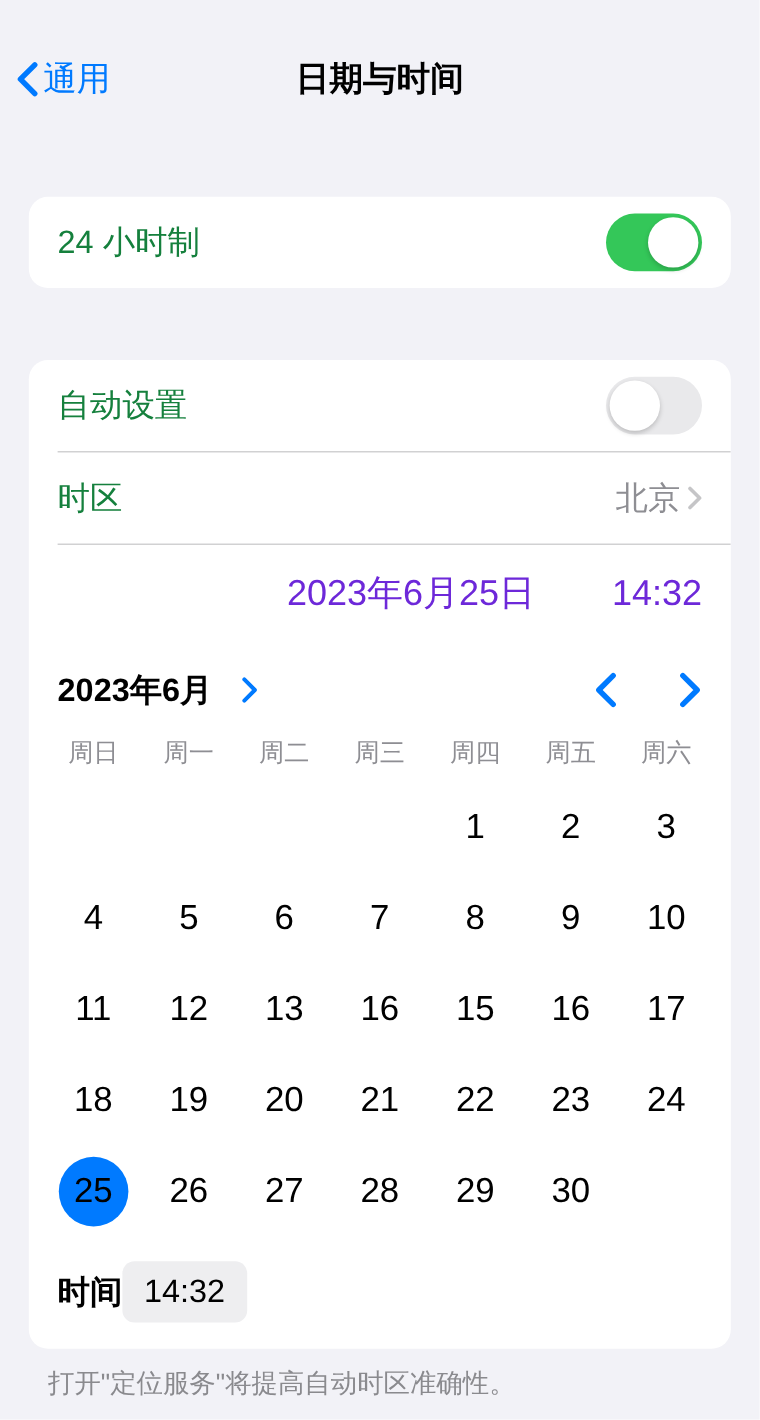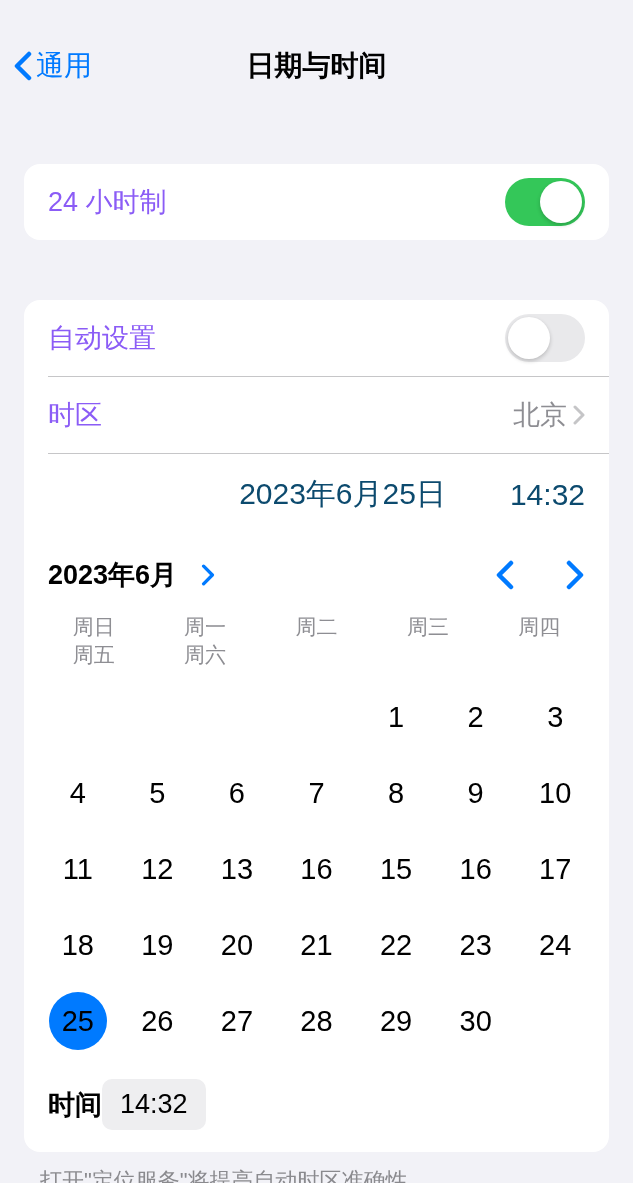--- a/index.html
+++ b/index.html
@@ -47,21 +47,21 @@
     .section.first { margin-top: 64px; }
     .section.second { margin-top: 60px; }
     .row {
       display: flex;
       align-items: center;
       justify-content: space-between;
       padding: 0 24px;
       min-height: 76px;
       font-size: 27px;
     }
-    .row-label { color: #8b5cf6; }
+    .row-label { color: #15803d; }
     .divider {
       height: 1px;
       background: #c6c6c8;
       margin-left: 24px;
     }
     .toggle {
       width: 80px;
       height: 48px;
       border-radius: 24px;
       position: relative;
@@ -91,21 +91,21 @@
       width: 12px;
       height: 20px;
       color: #c5c5c7;
     }
     .date-time-row {
       display: flex;
       justify-content: flex-end;
       align-items: center;
       padding: 20px 24px 24px 24px;
       font-size: 30px;
-      color: #0c4a6e;
+      color: #6d28d9;
       gap: 64px;
     }
     .cal-header {
       display: flex;
       align-items: center;
       justify-content: space-between;
       padding: 18px 24px 12px 24px;
     }
     .cal-month {
       display: flex;
@@ -125,21 +125,21 @@
       gap: 50px;
     }
     .cal-nav-btn {
       color: #007aff;
       cursor: pointer;
       width: 20px;
       height: 30px;
     }
     .weekday-row {
       display: grid;
-      grid-template-columns: repeat(5, 1fr);
+      grid-template-columns: repeat(7, 1fr);
       padding: 8px 14px 6px 14px;
       text-align: center;
       color: #8e8e93;
       font-size: 21px;
       font-weight: 500;
     }
     .day-grid {
       display: grid;
       grid-template-columns: repeat(7, 1fr);
       padding: 4px 14px 8px 14px;

